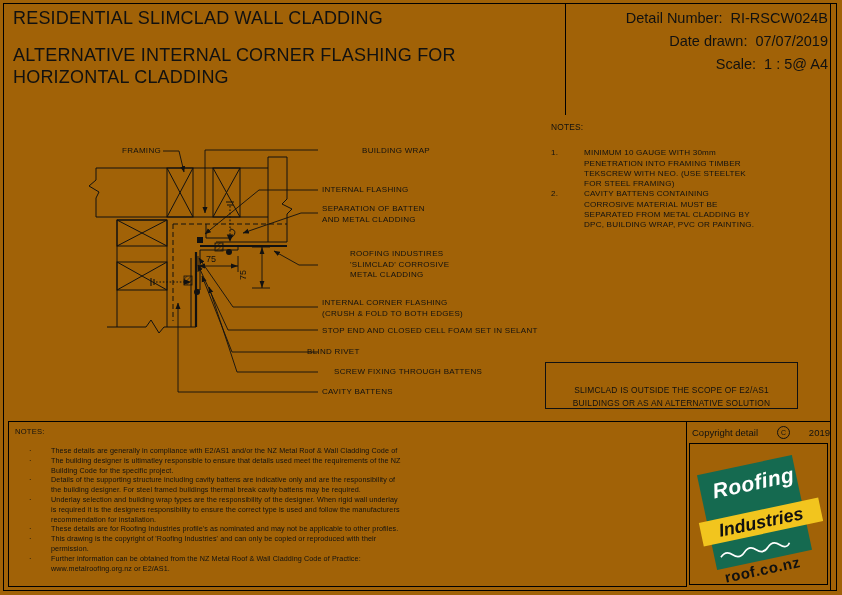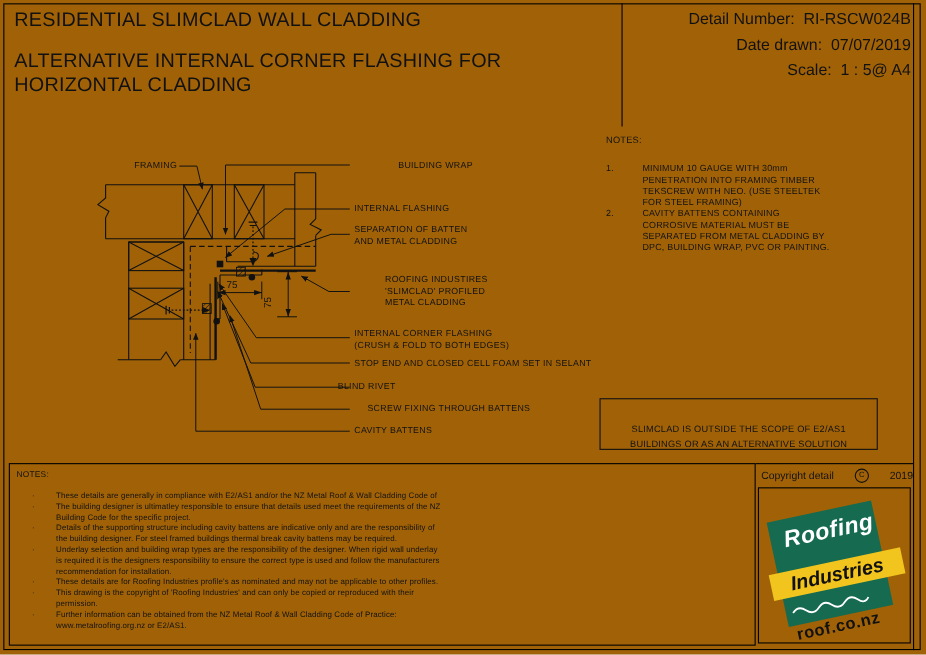--- a/index.html
+++ b/index.html
@@ -190,21 +190,21 @@
 
   <div class="dlabel" style="left:122px;top:146px;">FRAMING</div>
   <div class="dlabel" style="left:322px;top:146px;margin-left:40px;">BUILDING WRAP</div>
   <div class="dlabel" style="left:322px;top:185px;">INTERNAL FLASHING</div>
   <div class="dlabel" style="left:322px;top:204px;">
     <div>SEPARATION OF BATTEN</div>
     <div>AND METAL CLADDING</div>
   </div>
   <div class="dlabel" style="left:306px;top:249px;margin-left:44px;">
     <div>ROOFING INDUSTIRES</div>
-    <div>'SLIMCLAD' PROFILED</div>
+    <div>'SLIMCLAD' CORROSIVE</div>
     <div>METAL CLADDING</div>
   </div>
   <div class="dlabel" style="left:322px;top:298px;">
     <div>INTERNAL CORNER FLASHING</div>
     <div>(CRUSH &amp; FOLD TO BOTH EDGES)</div>
   </div>
   <div class="dlabel" style="left:322px;top:326px;">STOP END AND CLOSED CELL FOAM SET IN SELANT</div>
   <div class="dlabel" style="left:307px;top:347px;">BLIND RIVET</div>
   <div class="dlabel" style="left:334px;top:367px;">SCREW FIXING THROUGH BATTENS</div>
   <div class="dlabel" style="left:322px;top:387px;">CAVITY BATTENS</div>

